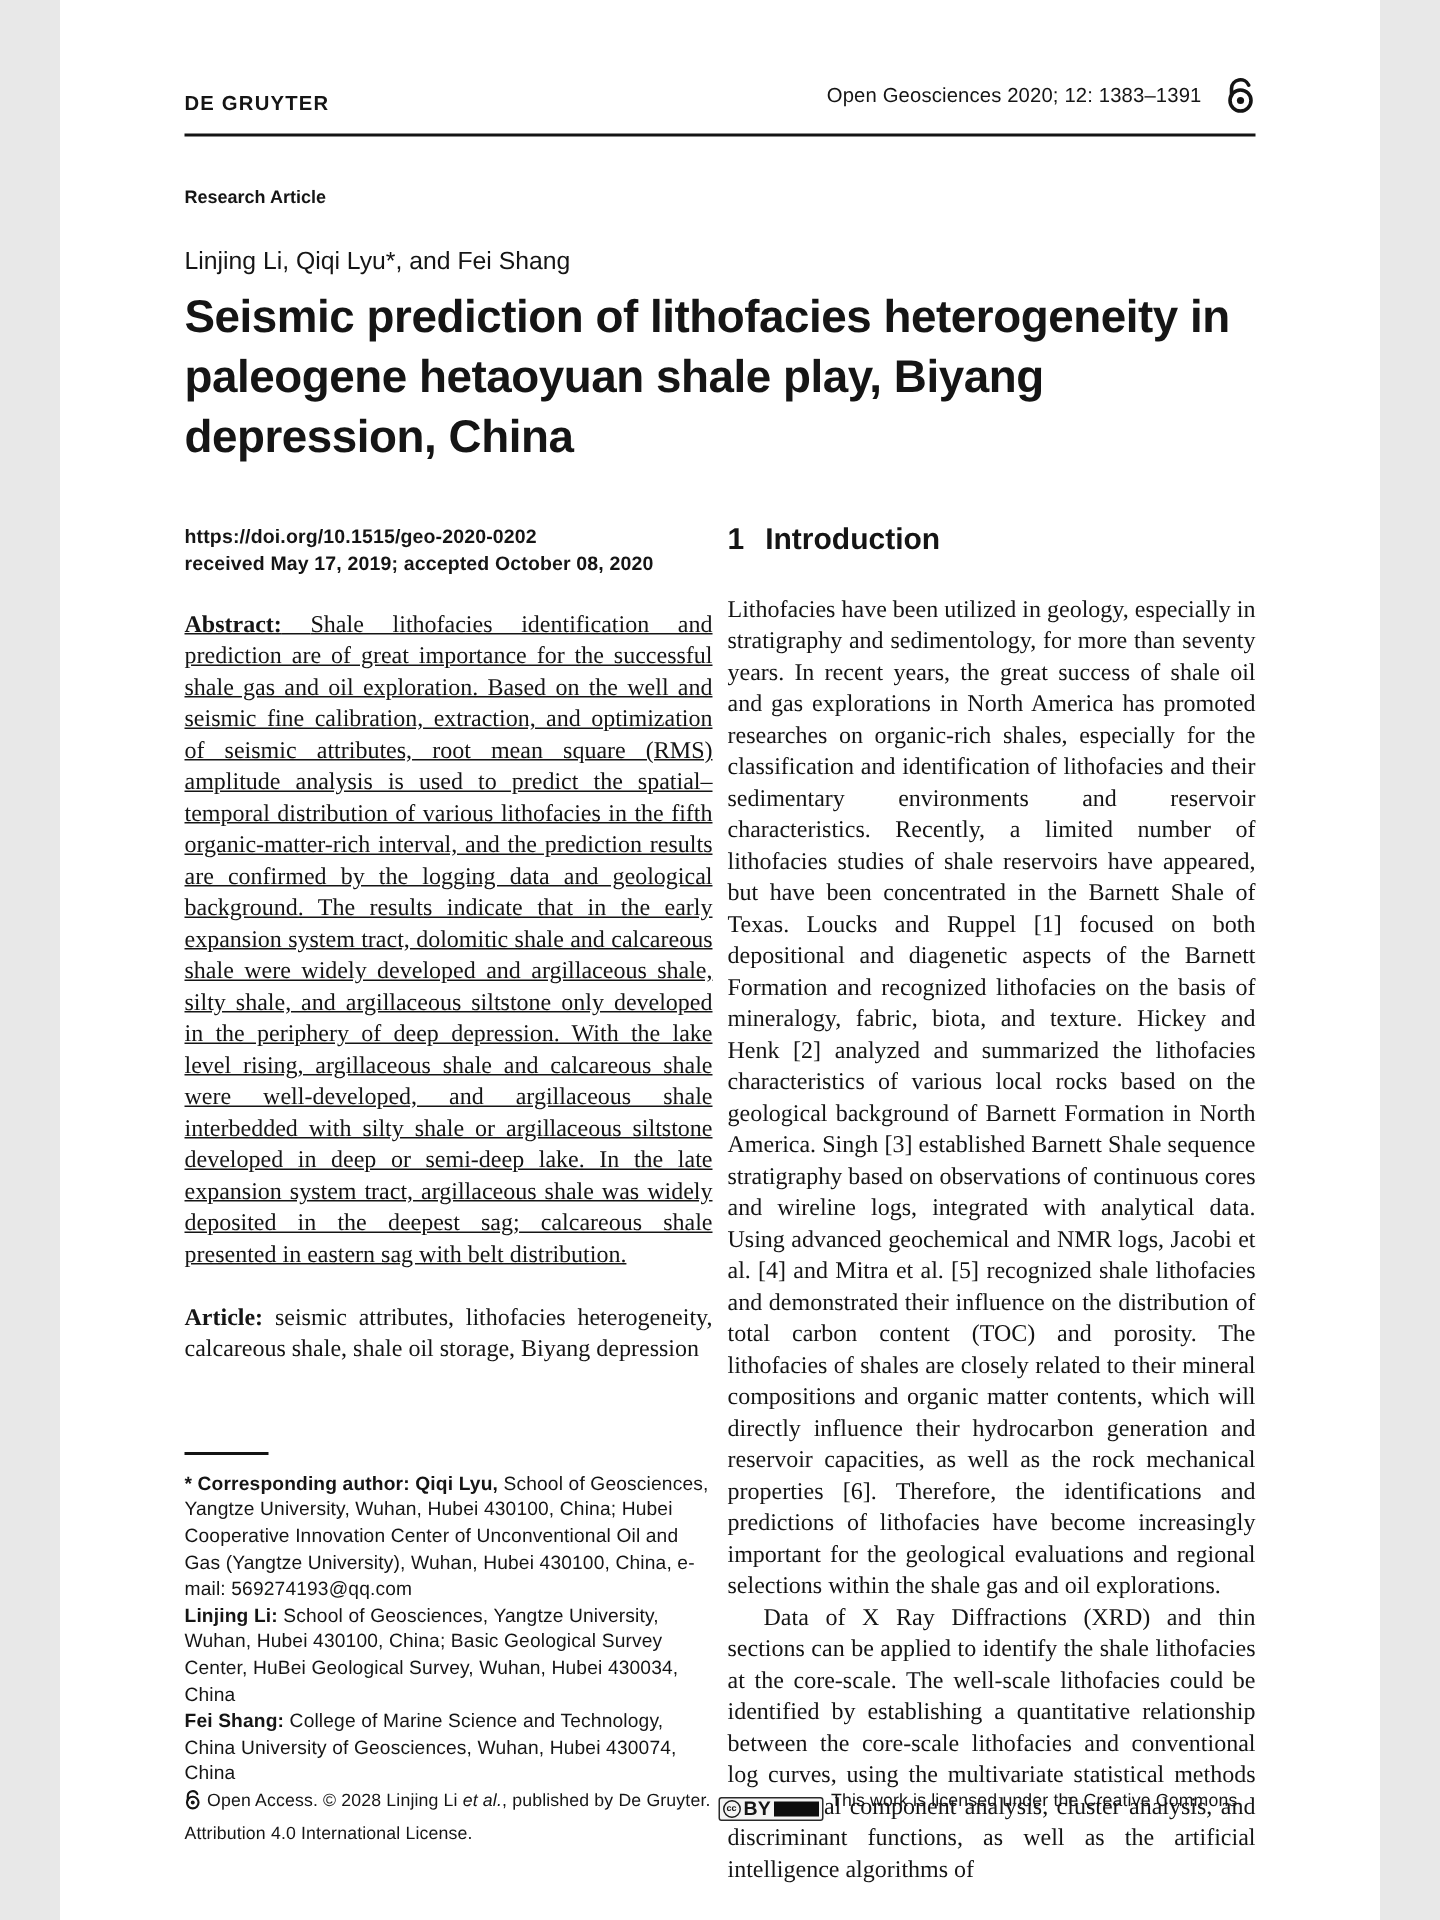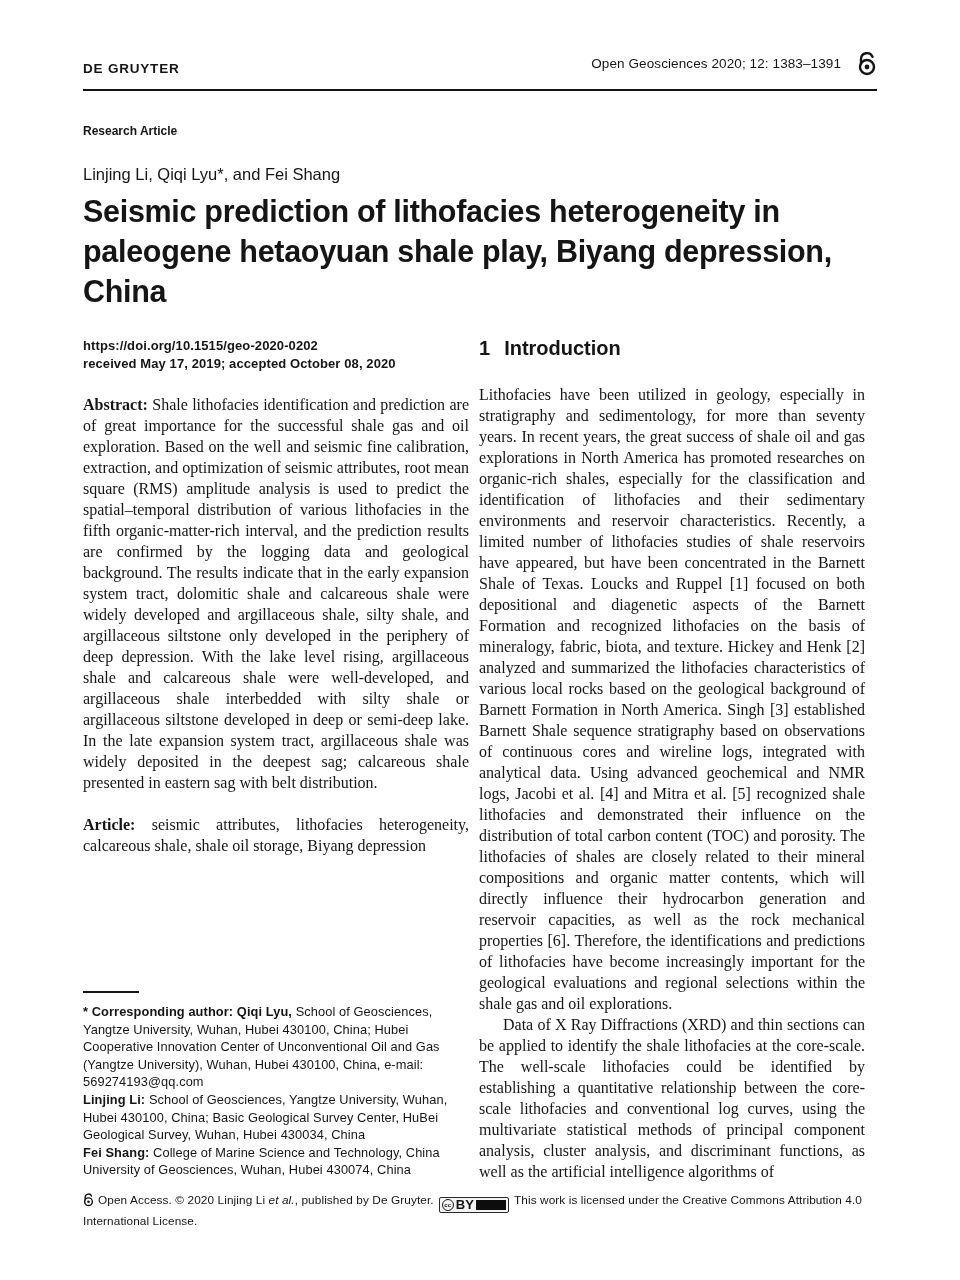--- a/index.html
+++ b/index.html
@@ -1,18 +1,18 @@
 <!DOCTYPE html>
 <html><head>
 <meta charset="utf-8">
 <style>
   html,body { margin:0; padding:0; background:#e8e8e8; }
   .page {
     position:relative;
-    width:960px; height:1280px;
+    width:880px; height:1280px;
     margin:0 auto;
     background:#ffffff;
     color:#151515;
     font-family:"Liberation Sans", sans-serif;
     box-sizing:border-box;
     padding:50px 83px 0 83px;
     overflow:hidden;
   }
   
   .masthead {
@@ -26,30 +26,30 @@
   .oa-icon svg { display:block; }
   
   .article-type { margin-top:33px; font-size:12px; font-weight:bold; }
   .authors { margin-top:27px; font-size:16.5px; }
   .title {
     margin-top:7px;
     font-size:30.5px; font-weight:bold; line-height:40px;
     letter-spacing:-0.3px;
   }
   
-  .columns { display:flex; gap:10px; margin-top:26px; height:842px; }
+  .columns { display:flex; gap:10px; margin-top:38px; height:842px; }
   .col { width:386px; display:flex; flex-direction:column; box-sizing:border-box; }
   .doi-block { font-size:13px; font-weight:600; line-height:18px; letter-spacing:0.1px; }
   .doi-line { display:block; }
   .serif {
     font-family:"Liberation Serif", serif;
     font-size:16px; line-height:21px;
     text-align:justify;
   }
-  .abstract { margin:21px 0 0 0; }
+  .abstract { margin:21px 0 0 0;text-decoration:underline; }
   .keywords { margin:21px 0 0 0; }
   .b { font-weight:bold; }
   
   .footnote { margin-top:auto; font-size:12.8px; line-height:17.6px; letter-spacing:0.1px; }
   .footnote-rule { width:56px; border-top:2.2px solid #141414; margin:0 0 10px 0; }
   .footnote p { margin:0; }
   
   .intro-heading { font-size:20px; font-weight:bold; margin:0 0 24px 0; }
   .intro-heading .num { margin-right:14px; }
   .body-para { margin:0; }
@@ -125,20 +125,20 @@
     </div>
   </div>
 
   <div class="page-footer">
     <span class="footer-oa-icon">
       <svg width="11" height="15" viewBox="0 0 20 26">
         <path d="M4 14 V9 a6 6 0 0 1 11.5 -2.2" fill="none" stroke="#141414" stroke-width="2.6" stroke-linecap="round"></path>
         <circle cx="10" cy="17" r="7" fill="none" stroke="#141414" stroke-width="2.6"></circle>
         <circle cx="10" cy="17" r="2.4" fill="#141414"></circle>
       </svg>
-    </span><span>Open Access. © 2020 Linjing Li </span><span class="it">et al.</span><span>, published by De Gruyter.</span><span class="cc-badge">
+    </span><span>Open Access. © 2028 Linjing Li </span><span class="it">et al.</span><span>, published by De Gruyter.</span><span class="cc-badge">
         <span class="cc-circ">cc</span>
         <span class="cc-by-label">BY</span>
         <span class="cc-black-bar"></span>
       </span><span>This work is licensed under the Creative Commons Attribution 4.0 International License.</span>
   </div>
 
 </div>
 
 </body></html>

